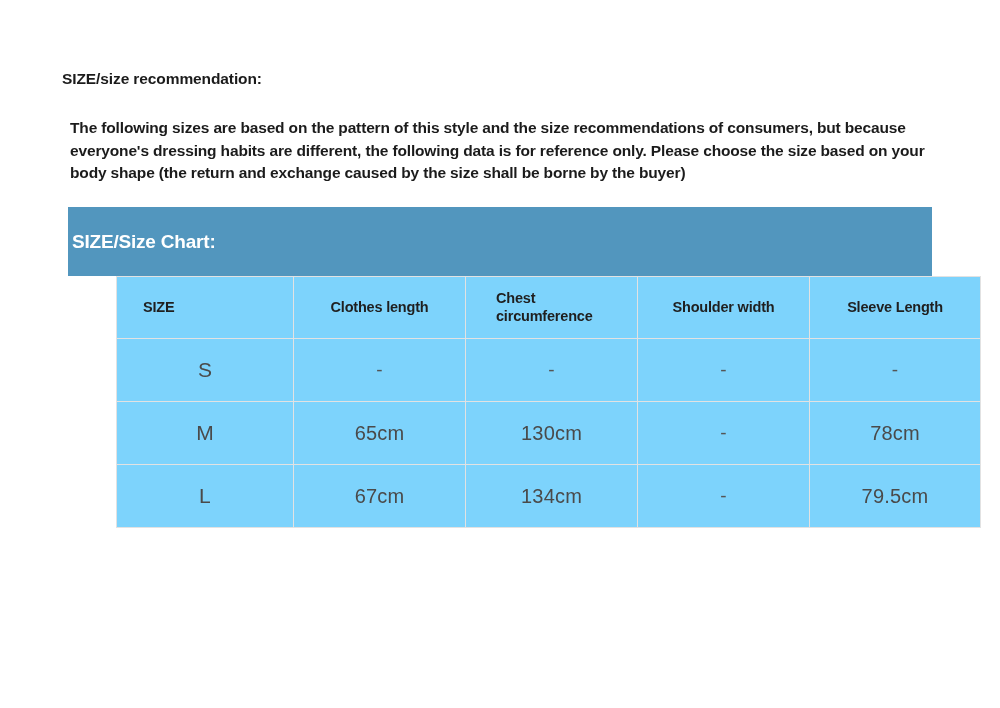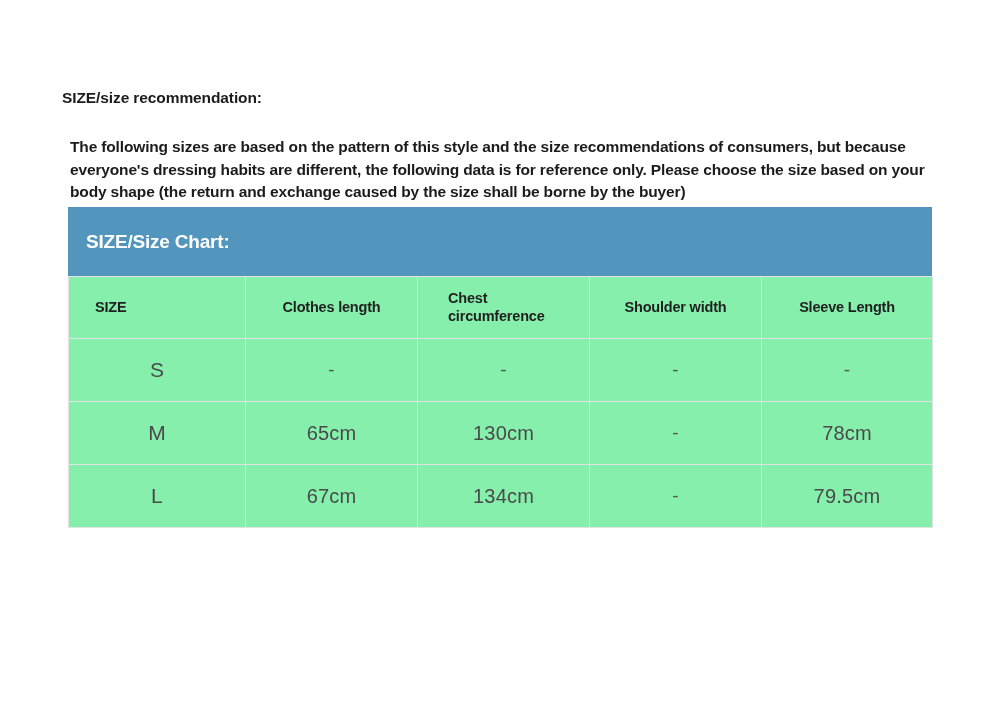--- a/index.html
+++ b/index.html
@@ -20,21 +20,21 @@
     position: relative;
     width: 1000px;
     height: 708px;
     background: #ffffff;
   }
 
   
   .intro {
     position: absolute;
     left: 62px;
-    top: 89px;
+    top: 70px;
     width: 872px;
   }
   .intro-heading {
     font-size: 15.5px;
     font-weight: bold;
     color: #1b1b1b;
     letter-spacing: -0.1px;
     line-height: 1.2;
     margin: 0 0 28px 0;
   }
@@ -54,35 +54,36 @@
     left: 68px;
     top: 207px;
     width: 864px;
   }
 
   .chart-title-bar {
     background: #5296be;
     height: 69px;
     display: flex;
     align-items: center;
-    padding-left: 18px;
+    padding-left: 4px;
     box-sizing: border-box;
   }
   .chart-title {
     color: #ffffff;
     font-size: 19px;
     font-weight: bold;
     letter-spacing: -0.2px;
   }
 
   table.size-table {
     width: 864px;
     border-collapse: collapse;
     table-layout: fixed;
-    background: #86efac;
+    background: #7dd3fc;
+    margin-left: 48px;
   }
   table.size-table col.c1 { width: 177px; }
   table.size-table col.c2 { width: 172px; }
   table.size-table col.c3 { width: 172px; }
   table.size-table col.c4 { width: 172px; }
   table.size-table col.c5 { width: 171px; }
 
   table.size-table th,
   table.size-table td {
     border: 1px solid #e2e2e2;

